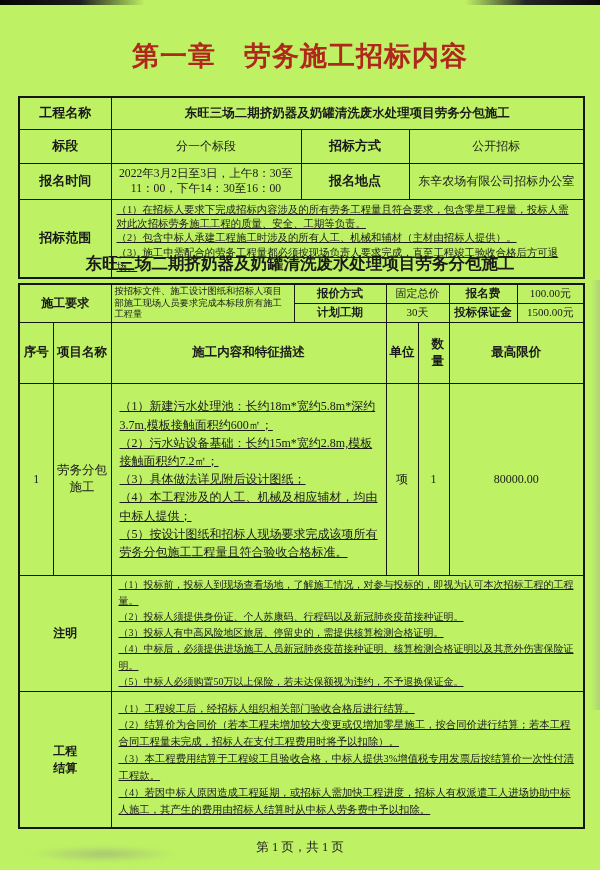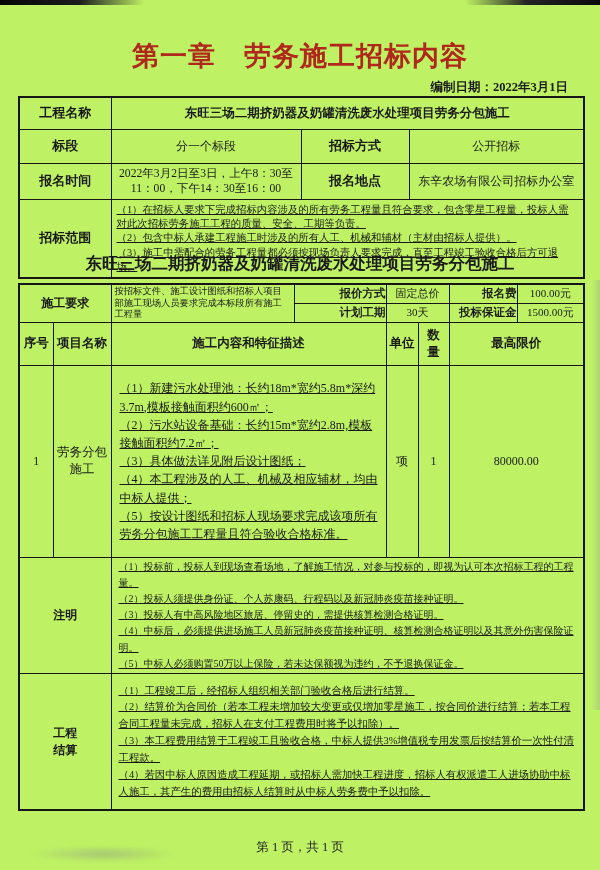--- a/index.html
+++ b/index.html
@@ -32,42 +32,41 @@
   td{padding:1px 3px;vertical-align:middle;font-size:12px;overflow:hidden;}
 
   .t1{top:96px;width:565px;border-radius:14px;}
   .t1 .lab{ text-align:center;font-weight:700;font-size:13px;}
   .t1 .cen{ text-align:center;}
   .t1 .bold-val{text-align:center;font-weight:700;font-size:12.5px;}
   .t1 .scope{font-size:10.4px;line-height:1.38;padding:3px 5px;vertical-align:middle;}
 
   .t2{top:283px;width:565px;}
   .t2 .lab{text-align:center;font-weight:700;font-size:12px;}
-  .t2 .mini-lab{text-align:right;font-weight:700;font-size:11.5px;padding:0;}
+  .t2 .mini-lab{text-align:center;font-weight:700;font-size:11.5px;padding:0;}
   .t2 .mini-val{text-align:center;font-size:11px;padding:0;margin-top:8px;}
   .t2 .note-small{font-size:9.3px;line-height:1.25;padding:1px 3px;}
   .t2 .colhdr{text-align:center;font-weight:700;font-size:12.5px;}
   .t2 .cen{text-align:center;}
   .t2 .content{font-size:12px;line-height:1.52;padding:6px 8px;}
   .t2 .clauses{font-size:10.4px;line-height:1.62;padding:0 7px;}
   .narrow-label div{width:2.4em;margin:0 auto;text-align:center;}
   .clause{white-space:normal;text-decoration:underline;}
 </style>
 </head>
 <body>
 
 <div class="page">
 
   <div class="bar-tl"></div>
   <div class="bar-tr"></div>
   <div class="smudge-bl"></div>
   <div class="edge-r"></div>
 
   <div class="title">第一章　劳务施工招标内容</div>
-  <div class="date-line">编制日期：2022年3月1日</div>
 
   <table class="t1">
     <colgroup>
         <col style="width:92px">
         <col style="width:190px">
         <col style="width:108px">
         <col style="width:175px">
       </colgroup>
     <tbody>
         <tr style="height:32px">
@@ -123,21 +122,21 @@
       <td class="mini-lab">计划工期</td>
       <td class="mini-val" colspan="2">30天</td>
       <td class="mini-lab">投标保证金</td>
       <td class="mini-val">1500.00元</td>
     </tr>
     <tr style="height:42px">
       <td class="colhdr">序号</td>
       <td class="colhdr">项目名称</td>
       <td class="colhdr" colspan="2">施工内容和特征描述</td>
       <td class="colhdr" style="padding:0">单位</td>
-      <td class="colhdr" style="padding:4px">数量</td>
+      <td class="colhdr" style="padding:13px">数量</td>
       <td class="colhdr" colspan="2">最高限价</td>
     </tr>
     <tr style="height:192px">
       <td class="cen">1</td>
       <td class="cen" style="font-size:12.5px;line-height:1.4;">劳务分包施工</td>
       <td class="content" colspan="2">
         <div class="clause">（1）新建污水处理池：长约18m*宽约5.8m*深约3.7m,模板接触面积约600㎡；</div>
         <div class="clause">（2）污水站设备基础：长约15m*宽约2.8m,模板接触面积约7.2㎡；</div>
         <div class="clause">（3）具体做法详见附后设计图纸；</div>
         <div class="clause">（4）本工程涉及的人工、机械及相应辅材，均由中标人提供；</div>

